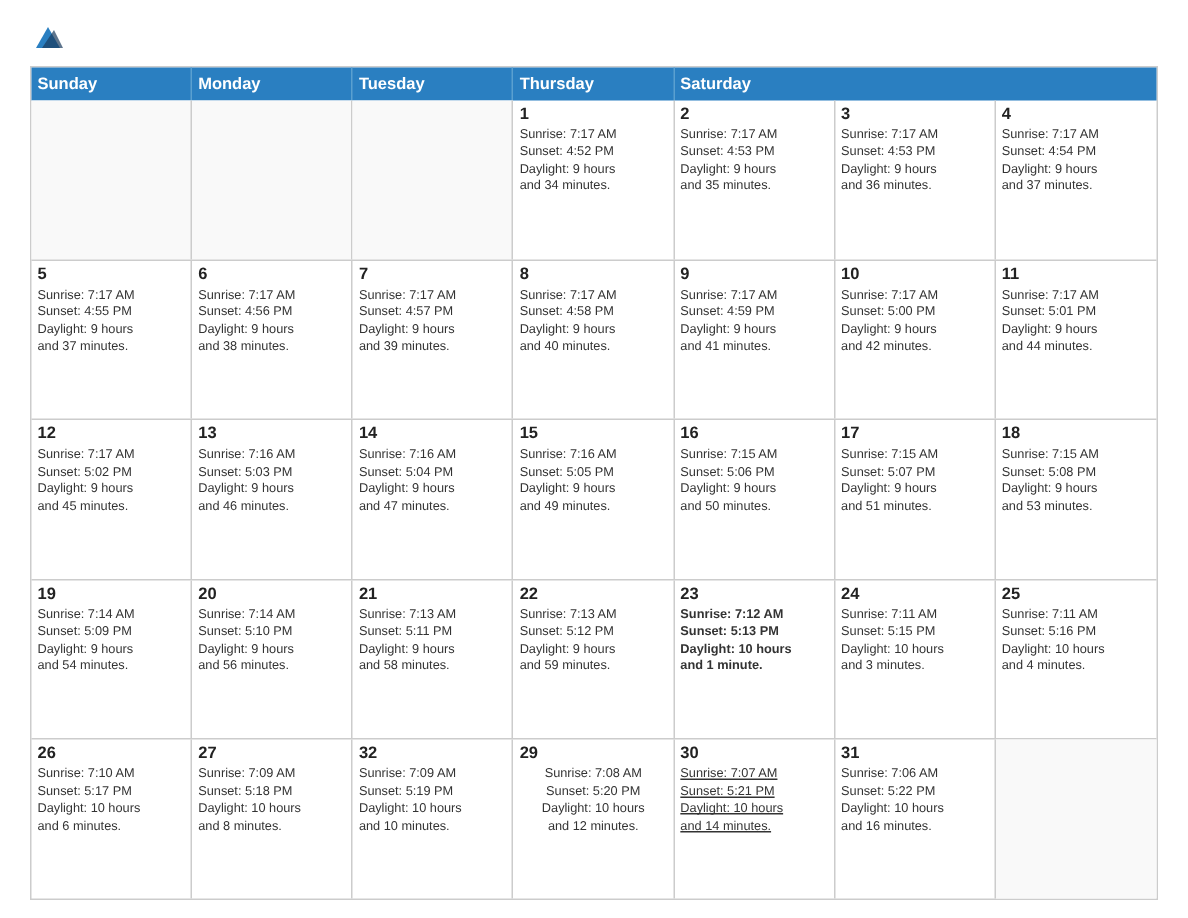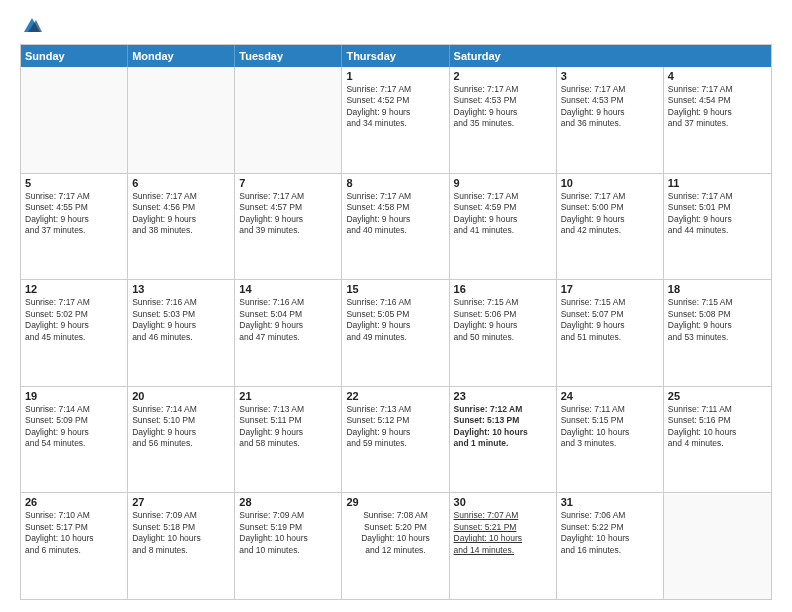--- a/index.html
+++ b/index.html
@@ -336,21 +336,21 @@
 and 6 minutes.</div>
           </div>
           <div class="cal-cell">
             <span class="day-num">27</span>
             <div class="cell-text" style="white-space: pre-line;">Sunrise: 7:09 AM
 Sunset: 5:18 PM
 Daylight: 10 hours
 and 8 minutes.</div>
           </div>
           <div class="cal-cell">
-            <span class="day-num">28</span>
+            <span class="day-num">32</span>
             <div class="cell-text" style="white-space: pre-line;">Sunrise: 7:09 AM
 Sunset: 5:19 PM
 Daylight: 10 hours
 and 10 minutes.</div>
           </div>
           <div class="cal-cell">
             <span class="day-num">29</span>
             <div class="cell-text" style="white-space: pre-line; text-align: center;">Sunrise: 7:08 AM
 Sunset: 5:20 PM
 Daylight: 10 hours

